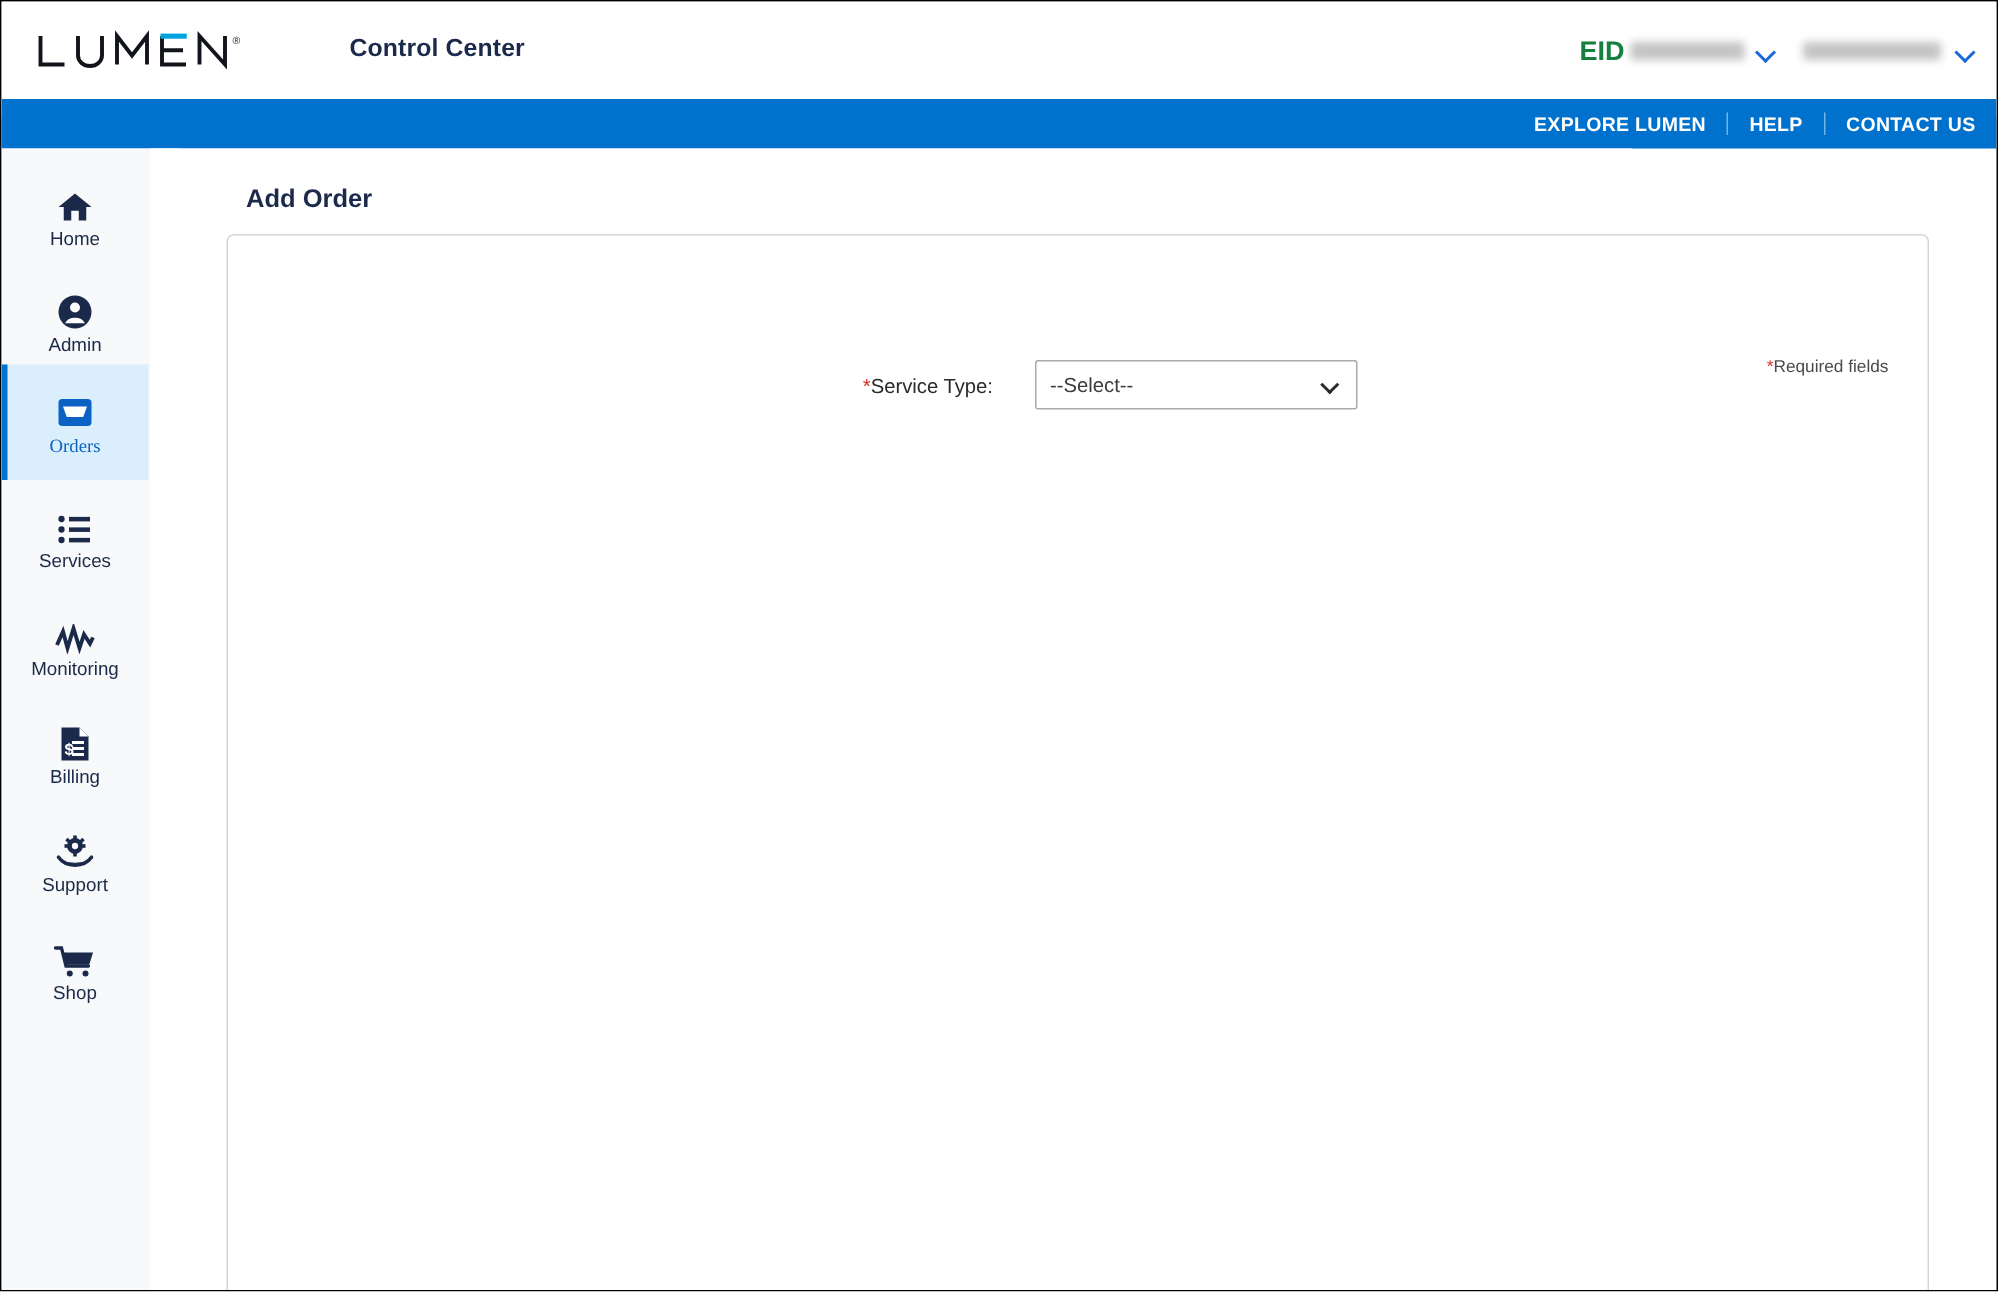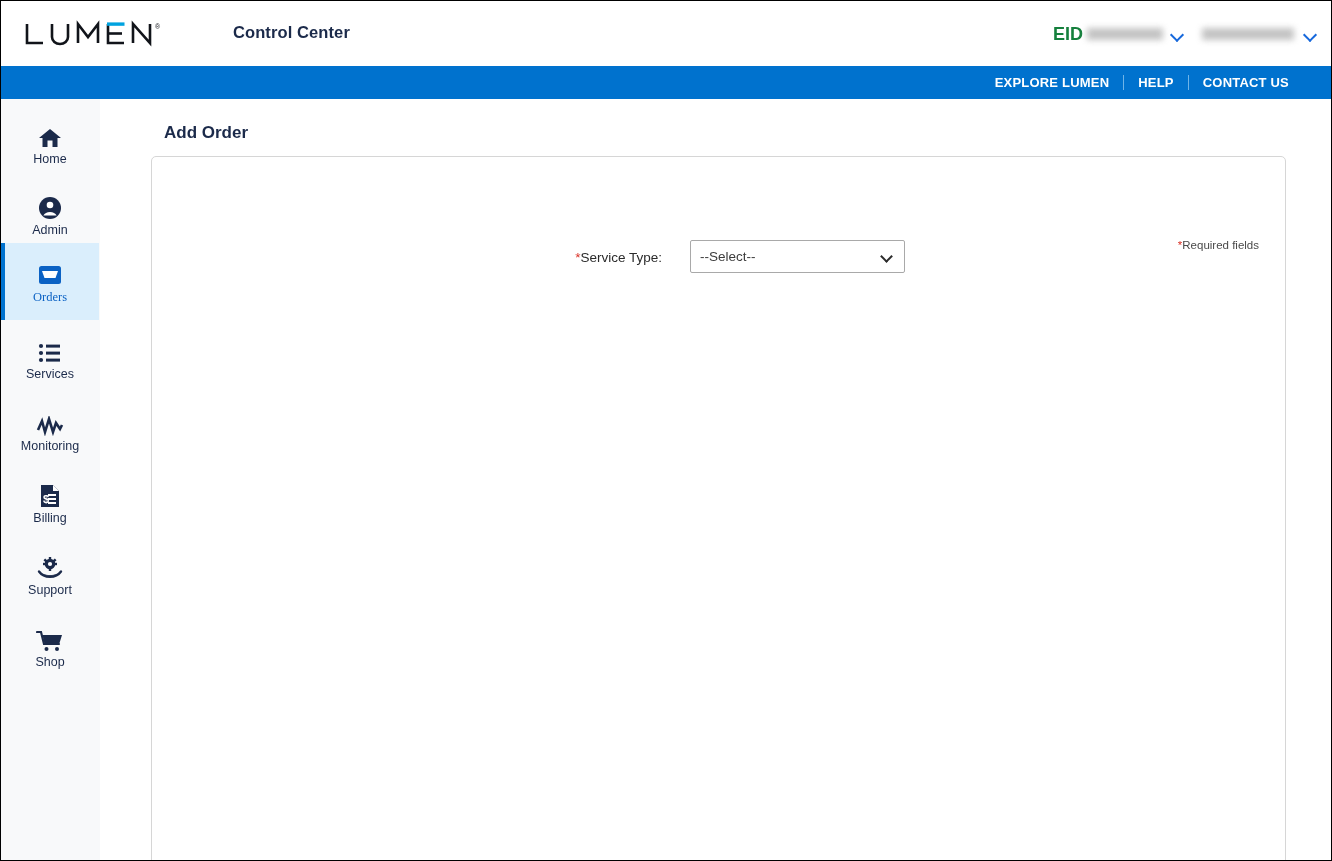--- a/index.html
+++ b/index.html
@@ -99,21 +99,21 @@
   
   .bluenav {
     position: absolute;
     left: 0; top: 65px;
     width: 1330px;
     height: 33px;
     background: #0072ce;
     display: flex;
     align-items: center;
     justify-content: flex-end;
-    padding-right: 28px;
+    padding-right: 0;
   }
   .bluenav a {
     color: #ffffff;
     font-size: 13px;
     font-weight: bold;
     text-decoration: none;
     letter-spacing: 0.2px;
     padding: 0 14px;
     line-height: 33px;
     display: inline-block;

